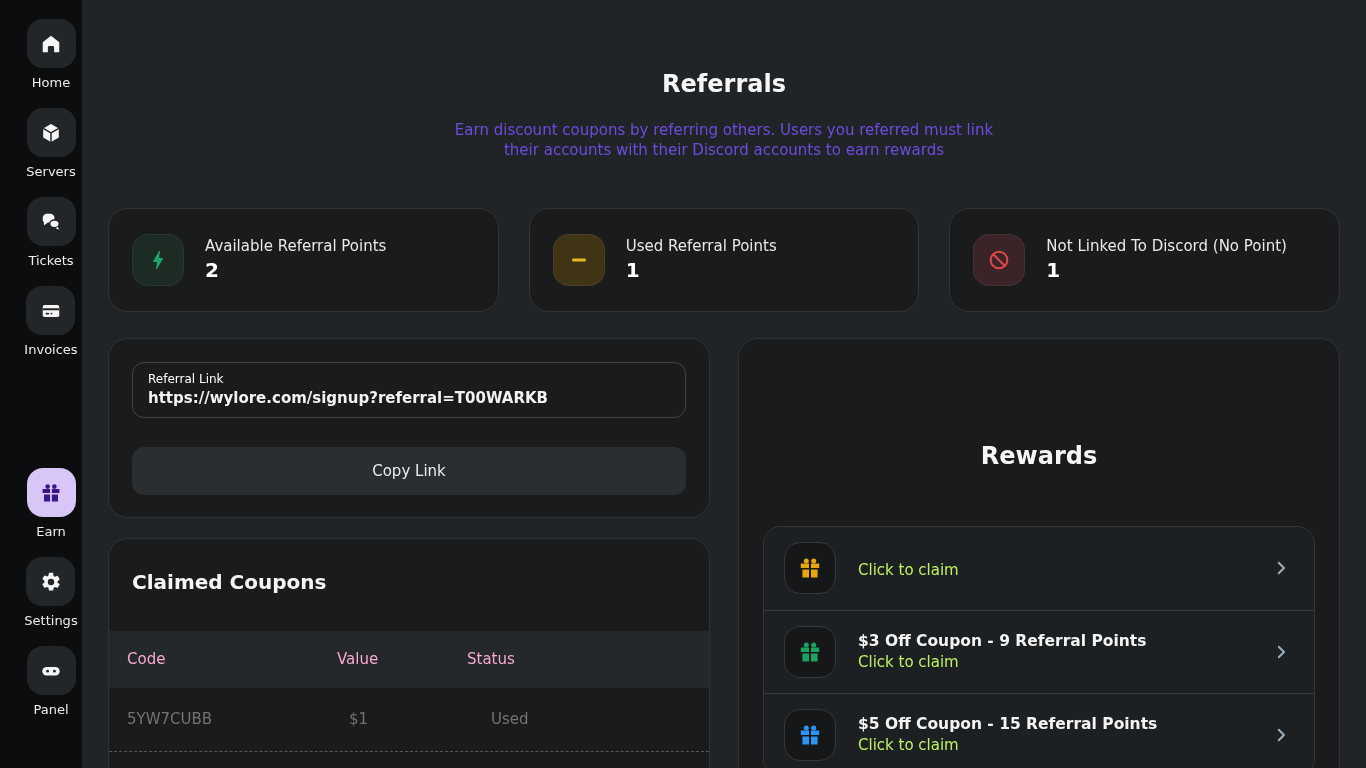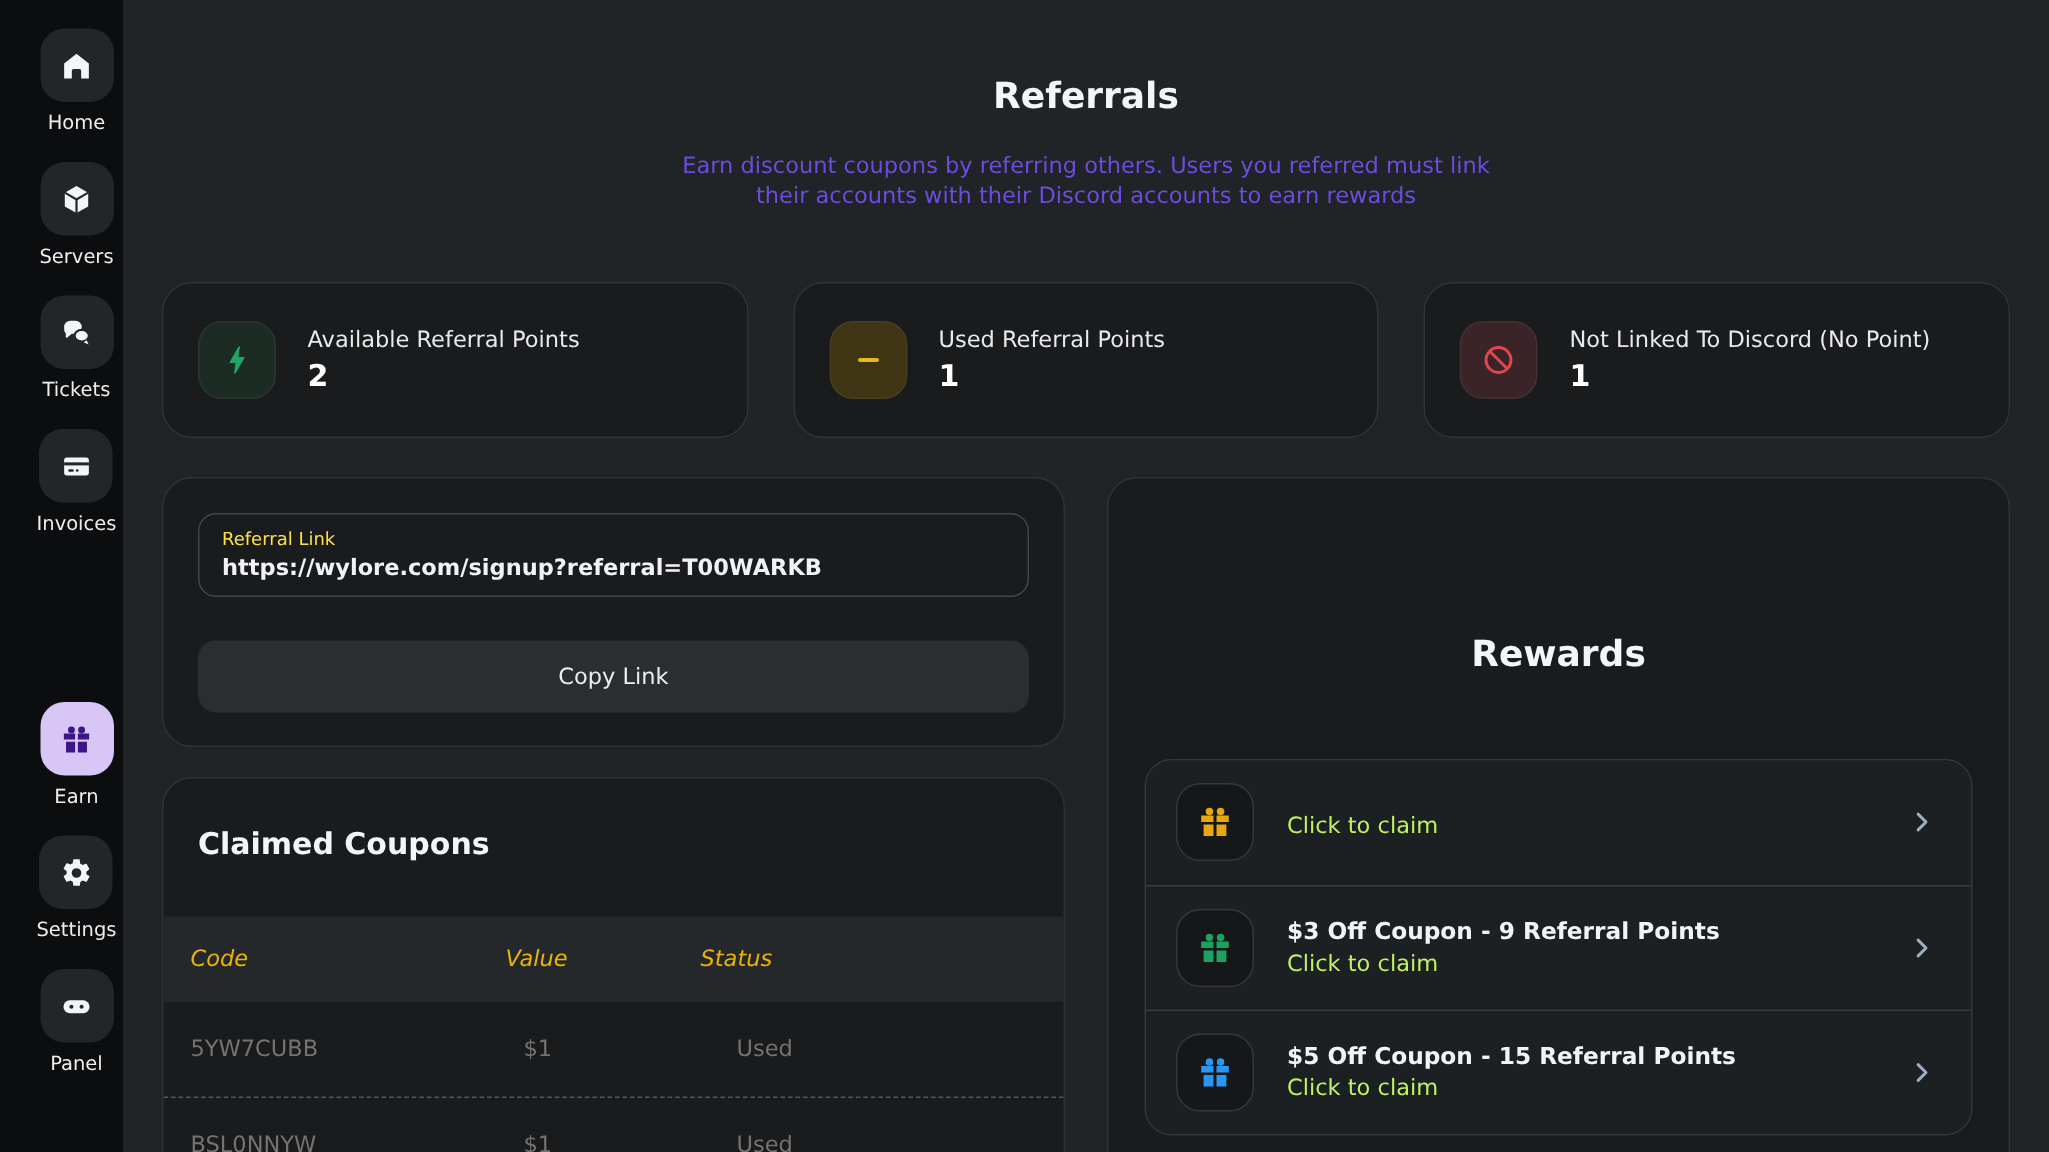--- a/index.html
+++ b/index.html
@@ -24,21 +24,21 @@
   .nav-item + .nav-item { margin-top:18px; }
   .nav-btn {
     width:49px; height:49px; border-radius:16px; background:#232628;
     display:grid; place-items:center; color:#f4f5f6;
   }
   .nav-item.active .nav-btn { background:#d8c6f7; color:#3c1586; }
   .nav-label { margin-top:7px; font-size:13px; color:#ededee; }
   .nav-spacer { height:111px; }
 
   
-  .main { flex:1; padding:12px 26px; overflow:hidden; }
+  .main { flex:1; padding:0 26px; overflow:hidden;margin-top:32px; }
   .page-title {
     margin-top:38px; text-align:center;
     font-size:24px; font-weight:700; color:#f4f5f6;
   }
   .subtitle {
     margin:22px auto 0; max-width:555px; text-align:center;
     font-size:15px; line-height:1.35; font-weight:500; color:#6d4be0;
   }
 
   
@@ -62,35 +62,35 @@
   .card {
     background:#191b1d; border:1px solid #2f3336; border-radius:20px;
   }
 
   
   .referral-card { padding:23px; height:180px; }
   .link-box {
     border:1px solid #41454a; border-radius:12px;
     height:56px; padding:9px 15px; cursor:text;
   }
-  .link-label { font-size:12px; color:#fde047; }
+  .link-label { font-size:12px; color:#ffffff; }
   .link-value { font-size:15px; color:#f1f2f3; margin-top:3px; white-space:nowrap;font-weight:bold; }
   .copy-btn {
     margin-top:29px; width:100%; height:48px;
     background:#2b2e31; border:none; border-radius:12px;
     color:#ebecee; font-size:15px; font-family:inherit; cursor:pointer;
   }
 
   
   .coupons-card { padding-top:31px; overflow:hidden; }
   .coupons-title { margin-left:23px; font-size:20px; font-weight:700; color:#f4f5f6; }
   .t-head {
     margin-top:37px; height:57px; background:#24282b;
     display:flex; align-items:center; padding-left:18px;
-    font-size:15px; color:#eab308;font-style:italic;
+    font-size:15px; color:#f9a8d4;
   }
   .t-row {
     height:63px; display:flex; align-items:center; padding-left:18px;
     font-size:15px; color:#737373;gap:12px;
   }
   .t-row + .t-row { border-top:1px dashed #55585c; }
   .t-c1 { width:210px; } .t-c2 { width:130px; } .t-c3 { flex:1; }
 
   
   .rewards-card { width:602px; flex-shrink:0; height:640px; padding-top:103px; }

